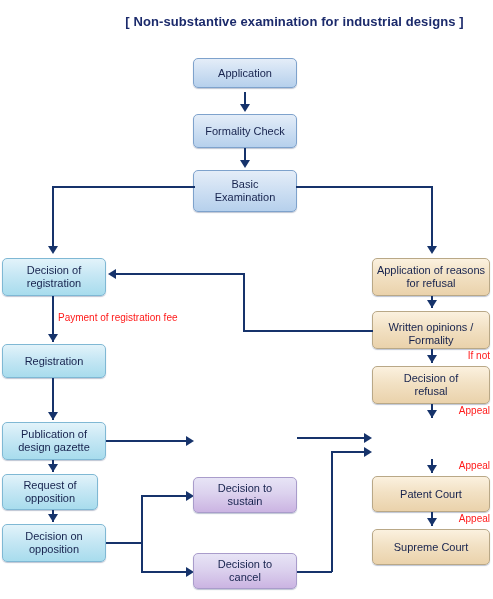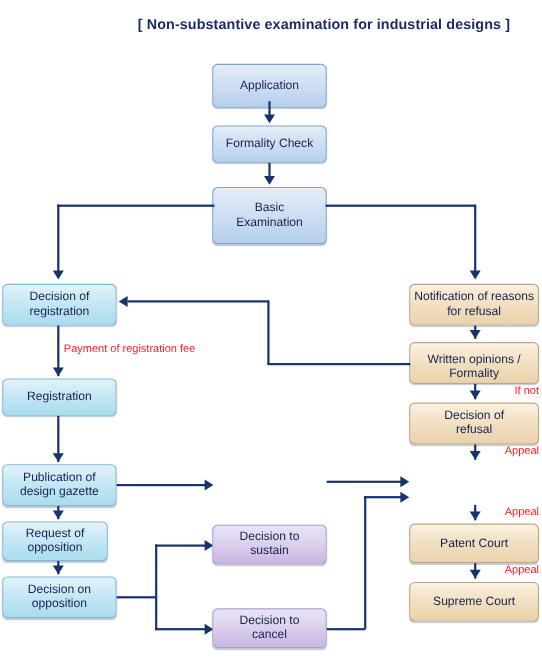--- a/index.html
+++ b/index.html
@@ -98,35 +98,35 @@
   }
   .note-right { text-align: center; }
 </style>
 </head>
 <body>
 
 <div id="canvas">
 
   <div id="title">[ Non-substantive examination for industrial designs ]</div>
 
-  <div class="node n-blue" style="left:193px; top:58px; width:104px; height:40px;">
+  <div class="node n-blue" style="left:193px; top:58px; width:104px; height:30px;">
     <span>Application</span>
   </div>
 
   <div class="edge edge-v" style="left:244px; top:92px; height:14px;"></div>
   <div class="arrow arrow-down" style="left:240px; top:104px;"></div>
 
   <div class="node n-blue" style="left:193px; top:114px; width:104px; height:34px;">
     <span>Formality Check</span>
   </div>
 
   <div class="edge edge-v" style="left:244px; top:148px; height:14px;"></div>
   <div class="arrow arrow-down" style="left:240px; top:160px;"></div>
 
-  <div class="node n-blue" style="left:193px; top:170px; width:104px; height:52px;">
+  <div class="node n-blue" style="left:193px; top:170px; width:104px; height:42px;">
     <span>
       <span>Basic</span><br>
       <span>Examination</span>
     </span>
   </div>
 
   <div class="edge edge-h" style="left:52px; top:186px; width:143px;"></div>
   <div class="edge edge-h" style="left:296px; top:186px; width:136px;"></div>
   <div class="edge edge-v" style="left:52px; top:186px; height:62px;"></div>
   <div class="arrow arrow-down" style="left:48px; top:246px;"></div>
@@ -206,21 +206,21 @@
   <div class="edge edge-h" style="left:297px; top:437px; width:70px;"></div>
   <div class="arrow arrow-right" style="left:364px; top:433px;"></div>
 
   <div class="edge edge-h" style="left:297px; top:571px; width:35px;"></div>
   <div class="edge edge-v" style="left:331px; top:451px; height:121px;"></div>
   <div class="edge edge-h" style="left:331px; top:451px; width:36px;"></div>
   <div class="arrow arrow-right" style="left:364px; top:447px;"></div>
 
   <div class="node n-tan" style="left:372px; top:258px; width:118px; height:38px;">
     <span>
-      <span>Notification of reasons</span><br>
+      <span>Application of reasons</span><br>
       <span>for refusal</span>
     </span>
   </div>
 
   <div class="edge edge-v" style="left:431px; top:296px; height:12px;"></div>
   <div class="arrow arrow-down" style="left:427px; top:300px;"></div>
 
   <div class="node n-tan" style="left:372px; top:311px; width:118px; height:38px;align-items:flex-end;">
     <span>
       <span>Written opinions /</span><br>

